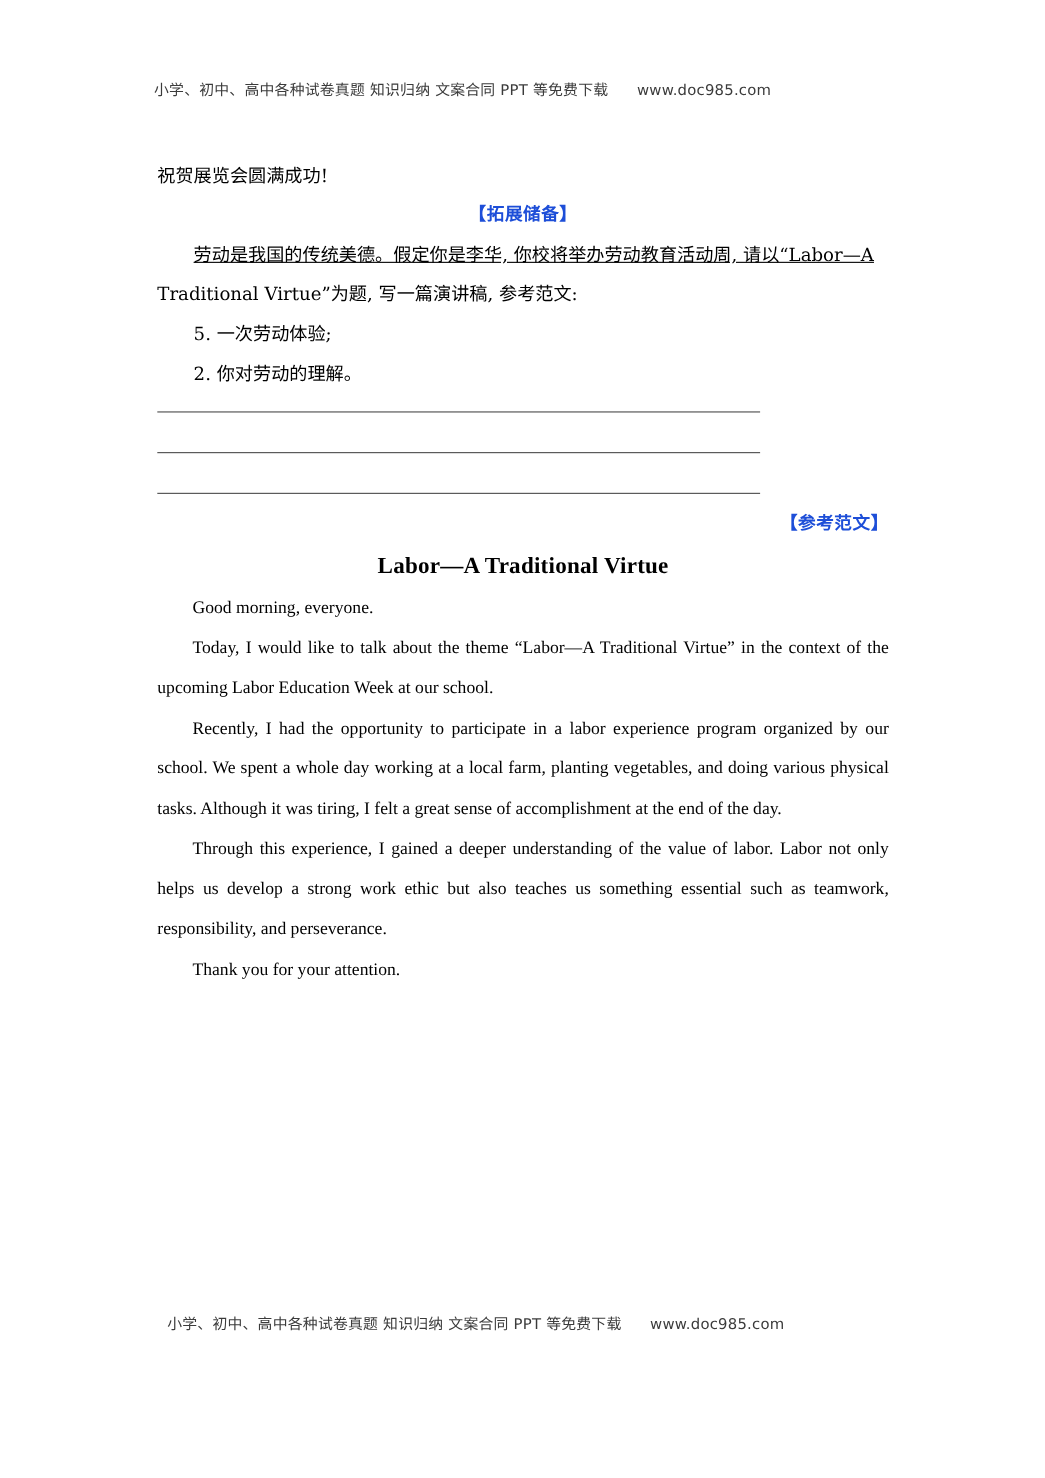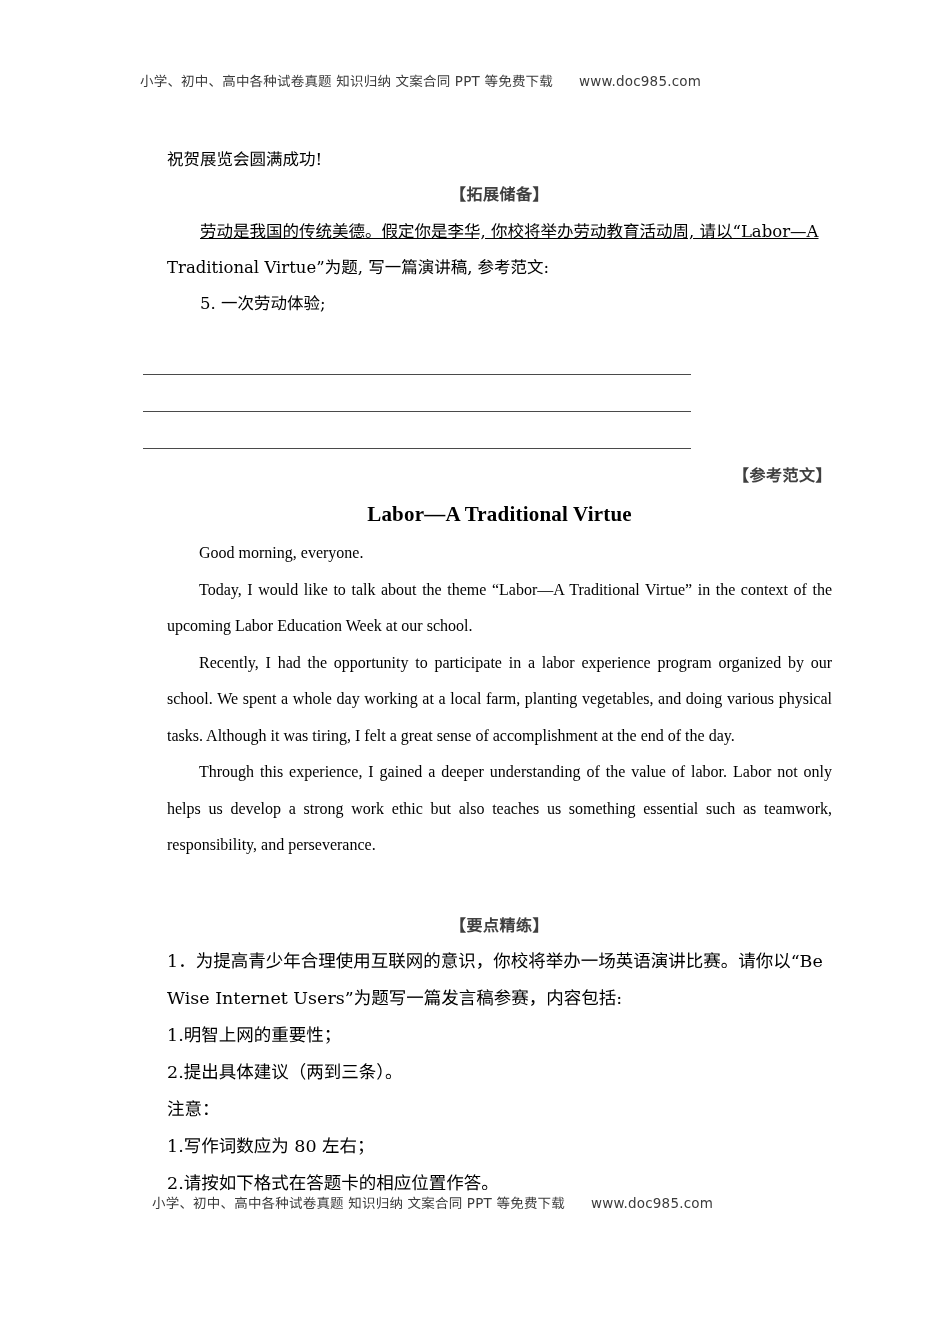--- a/index.html
+++ b/index.html
@@ -42,33 +42,32 @@
     font-family: "DejaVu Sans", "Liberation Sans", sans-serif;
   }
   #header-band { top: 70px; }
   #footer-band { top: 1192px; left: 152px; }
 
   
   .col {
     position: absolute;
     left: 143px;
     width: 665px;
-    margin-left: 24px;
   }
 
   .line-cn {
     font-family: "DejaVu Serif", "Liberation Serif", serif;
     font-size: 16.5px;
     line-height: 36px;
     color: #000;
   }
 
   
   .sec-head {
-    color: #404040;
+    color: #1d4ed8;
     font-weight: bold;
     font-size: 16px;
     line-height: 30px;
     font-family: "DejaVu Serif", "Liberation Serif", serif;
     letter-spacing: 0.5px;
   }
   .sec-head.center { text-align: center; }
   .sec-head.left   { text-align: right; }
 
   
@@ -140,52 +139,41 @@
     <div class="line-cn">祝贺展览会圆满成功!</div>
   </div>
 
   <div class="col" style="top: 180px;">
     <div class="sec-head center">【拓展储备】</div>
 
     <div class="prompt indent" style="margin-top: 4px;">劳动是我国的传统美德。假定你是李华, 你校将举办劳动教育活动周, 请以“Labor—A</div>
     <div class="prompt">Traditional Virtue”为题, 写一篇演讲稿, 参考范文:</div>
 
     <div class="sub-item">5. 一次劳动体验;</div>
+    <div class="sub-item">2. 你对劳动的理解。</div>
   </div>
 
   <div class="rules" style="top: 374px;">
     <div class="rule"></div>
     <div class="rule-gap"></div>
     <div class="rule"></div>
     <div class="rule-gap"></div>
     <div class="rule"></div>
   </div>
 
   <div class="col" style="top: 461px;">
     <div class="sec-head left">【参考范文】</div>
 
     <div class="essay-title" style="margin-top: 6px;">Labor—A Traditional Virtue</div>
 
     <p class="para" style="margin-top: 4px;">Good morning, everyone.</p>
     <p class="para">Today, I would like to talk about the theme “Labor—A Traditional Virtue” in the context of the upcoming Labor Education Week at our school.</p>
     <p class="para">Recently, I had the opportunity to participate in a labor experience program organized by our school. We spent a whole day working at a local farm, planting vegetables, and doing various physical tasks. Although it was tiring, I felt a great sense of accomplishment at the end of the day.</p>
     <p class="para">Through this experience, I gained a deeper understanding of the value of labor. Labor not only helps us develop a strong work ethic but also teaches us something essential such as teamwork, responsibility, and perseverance.</p>
+    <p class="para">Thank you for your attention.</p>
   </div>
 
-  <div class="col" style="top: 911px;">
-    <div class="sec-head center">【要点精练】</div>
-
-    <p class="ex hang" style="margin-top: 2px;">1．为提高青少年合理使用互联网的意识，你校将举办一场英语演讲比赛。请你以“Be</p>
-    <p class="ex hang">Wise Internet Users”为题写一篇发言稿参赛，内容包括:</p>
-
-    <p class="ex hang">1.明智上网的重要性；</p>
-    <p class="ex hang">2.提出具体建议（两到三条）。</p>
-
-    <p class="ex hang">注意：</p>
-    <p class="ex hang">1.写作词数应为 80 左右；</p>
-    <p class="ex hang">2.请按如下格式在答题卡的相应位置作答。</p>
-  </div>
 
   <div class="running-head" id="footer-band">
     <span>小学、初中、高中各种试卷真题 知识归纳 文案合同 PPT 等免费下载</span><span class="url">www.doc985.com</span>
   </div>
 
 </div>
 
 </body></html>

